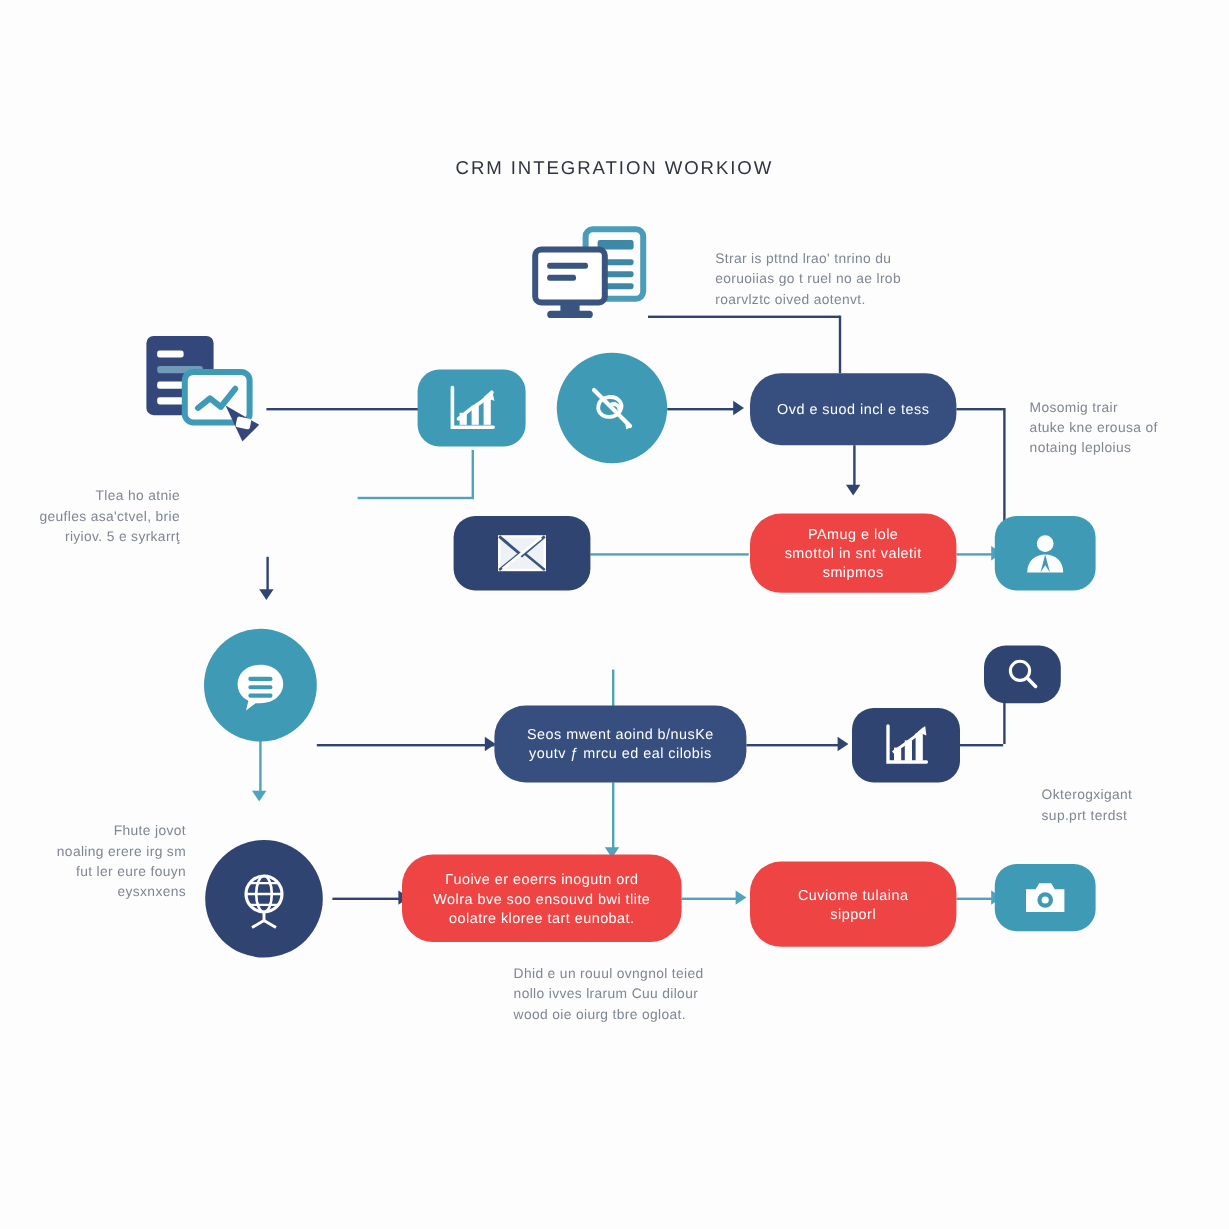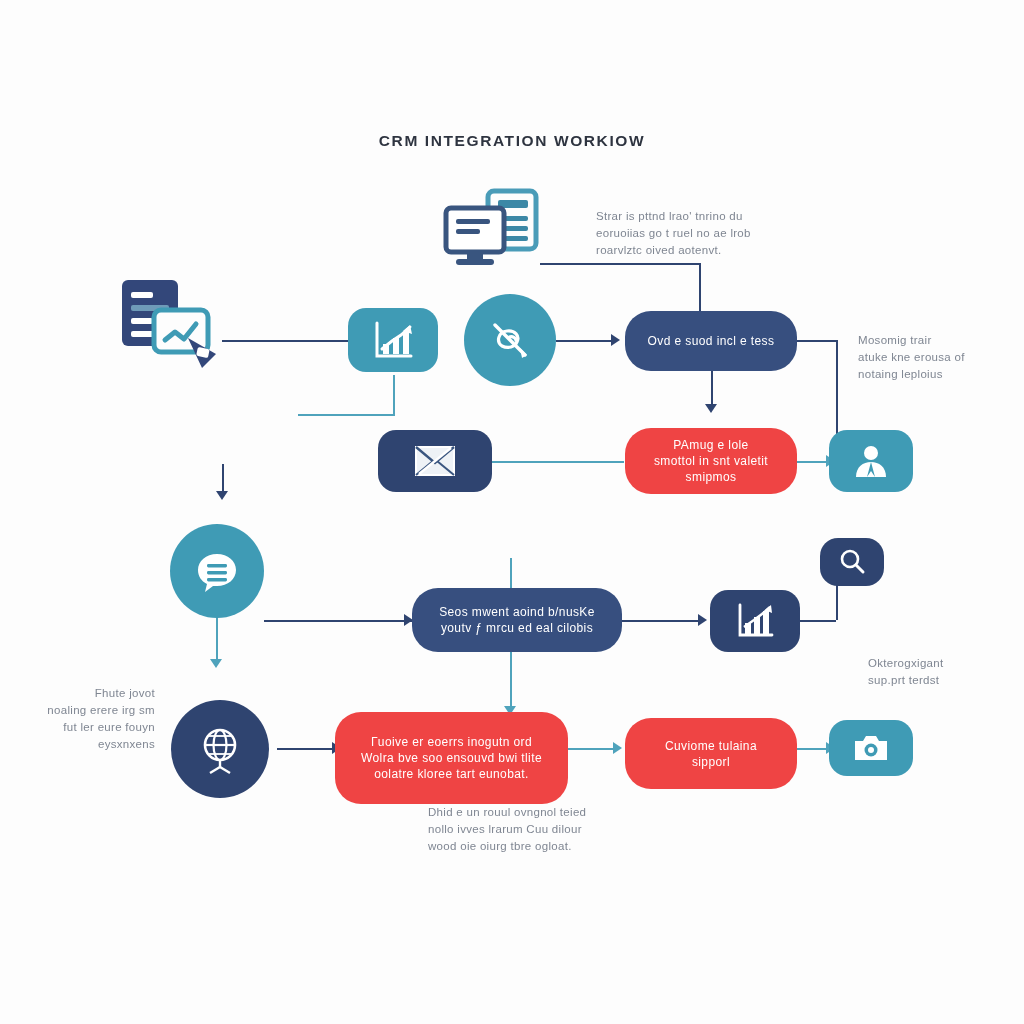--- a/index.html
+++ b/index.html
@@ -16,21 +16,21 @@
     font-family: "Liberation Sans", sans-serif;
     overflow: hidden;
   }
   
   #title {
     position: absolute;
     left: 0; right: 0;
     top: 132px;
     text-align: center;
     font-size: 15.5px;
-    font-weight: bold;
+    font-weight: normal;
     letter-spacing: 1.6px;
     color: #2e3440;
     text-transform: uppercase;
   }
   
   .note {
     position: absolute;
     font-size: 11.5px;
     line-height: 17px;
     color: #7f8692;
@@ -285,36 +285,39 @@
     <span>PAmug e lole
 smottol in snt valetit
 smipmos</span>
   </div>
 
   <div class="node pill navy" style="left:412px; top:588px; width:210px; height:64px;">
     <span>Seos mwent aoind b/nusKe
 youtv ƒ mrcu ed eal cilobis</span>
   </div>
 
-  <div class="node pill teal" style="left:335px; top:712px; width:233px; height:92px;">
+  <div class="node pill teal" style="left:335px; top:712px; width:233px; height:73px;">
     <span>Гuoive er eoerrs inogutn ord
 Wolra bve soo ensouvd bwi tlite
 oolatre kloree tart eunobat.</span>
   </div>
 
   <div class="node pill teal" style="left:625px; top:718px; width:172px; height:71px;">
     <span>Cuviome tulaina
 sipporl</span>
   </div>
 
 
   <div class="note lalign" style="left:596px; top:208px; width:180px;">Strar is pttnd lrao' tnrino du
 eoruoiias go t ruel no ae lrob
 roarvlztc oived aotenvt.</div>
 
+  <div class="note ralign" style="left:0px; top:406px; width:150px;">Tlea ho atnie
+geufles asa'ctvel, brie
+riyiov. 5 e syrkarrţ</div>
 
 
   <div class="note ralign" style="left:0px; top:685px; width:155px;">Fhute jovot
 noaling erere irg sm
 fut ler eure fouyn
 eysxnxens</div>
 
   <div class="note lalign" style="left:858px; top:332px; width:160px;">Mosomig trair
 atuke kne erousa of
 notaing leploius</div>

